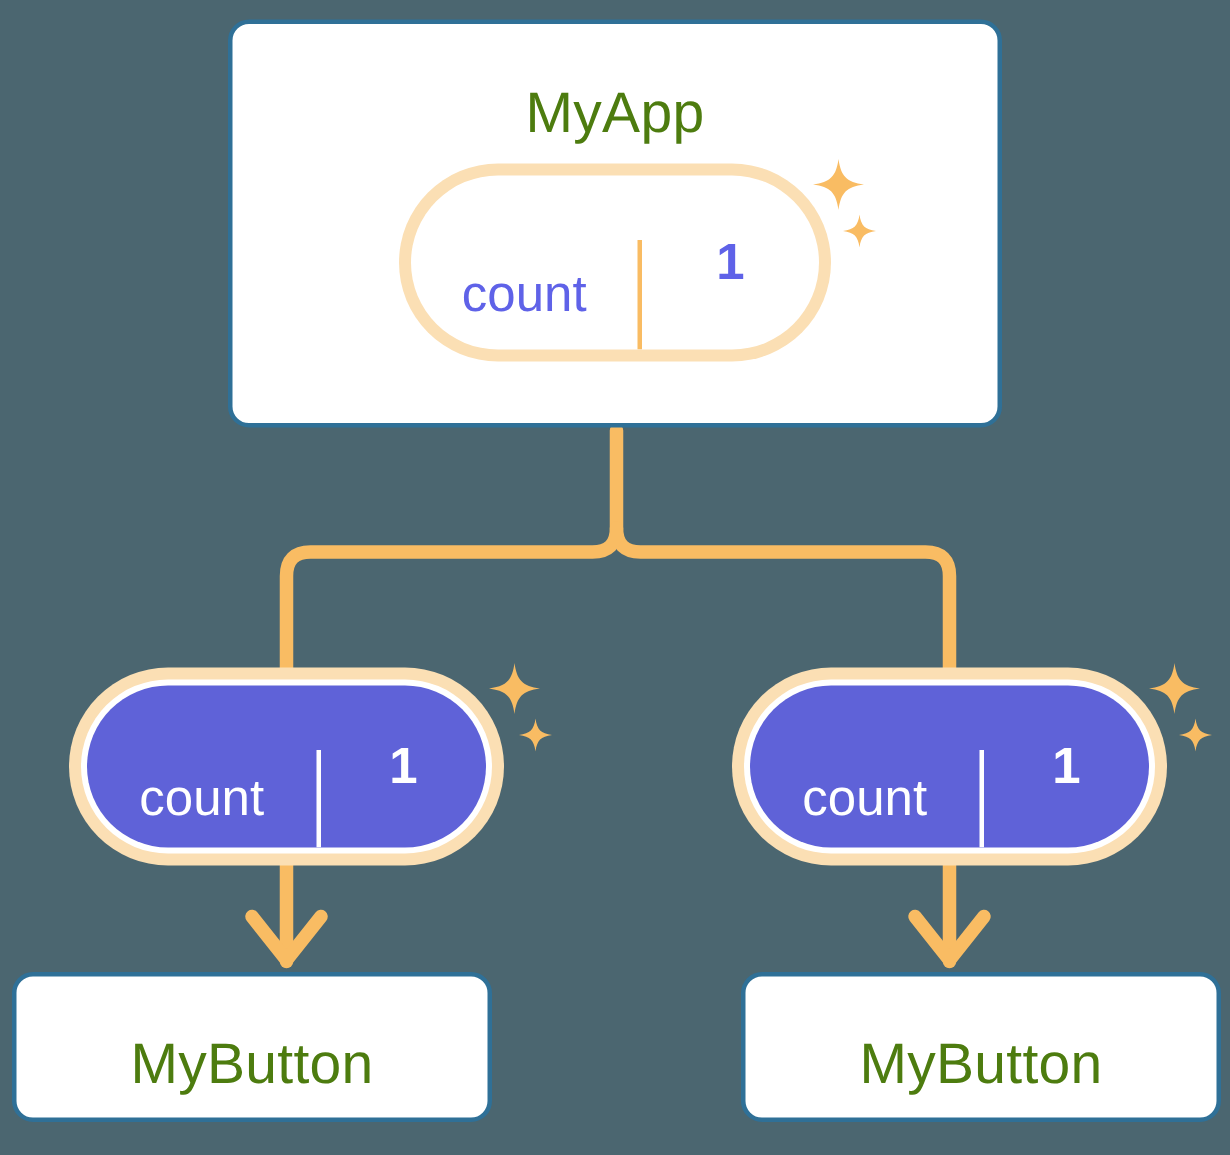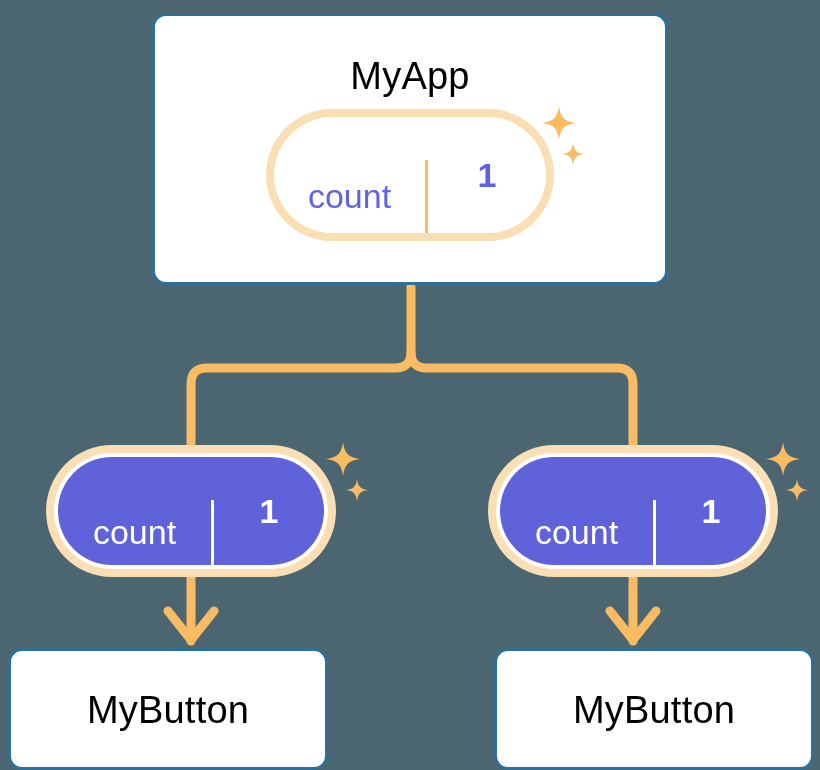--- a/index.html
+++ b/index.html
@@ -32,39 +32,39 @@
     background: #ffffff;
     border: 3px solid #2f7097;
     border-radius: 14px;
     box-sizing: border-box;
   }
   .card-title {
     position: absolute;
     left: 0;
     right: 0;
     text-align: center;
-    color: #000000;
+    color: #4d7c0f;
     font-weight: 500;
     letter-spacing: 0.2px;
     white-space: nowrap;
   }
 
   #app-card {
     left: 152px;
     top: 13px;
     width: 516px;
     height: 272px;
   }
   #app-card-title {
     top: 39px;
     font-size: 38px;
   }
 
   .btn-card {
-    height: 122px;
+    height: 100px;
   }
   #btn-card-left {
     left: 8px;
     top: 648px;
     width: 320px;
   }
   #btn-card-right {
     left: 494px;
     top: 648px;
     width: 320px;

